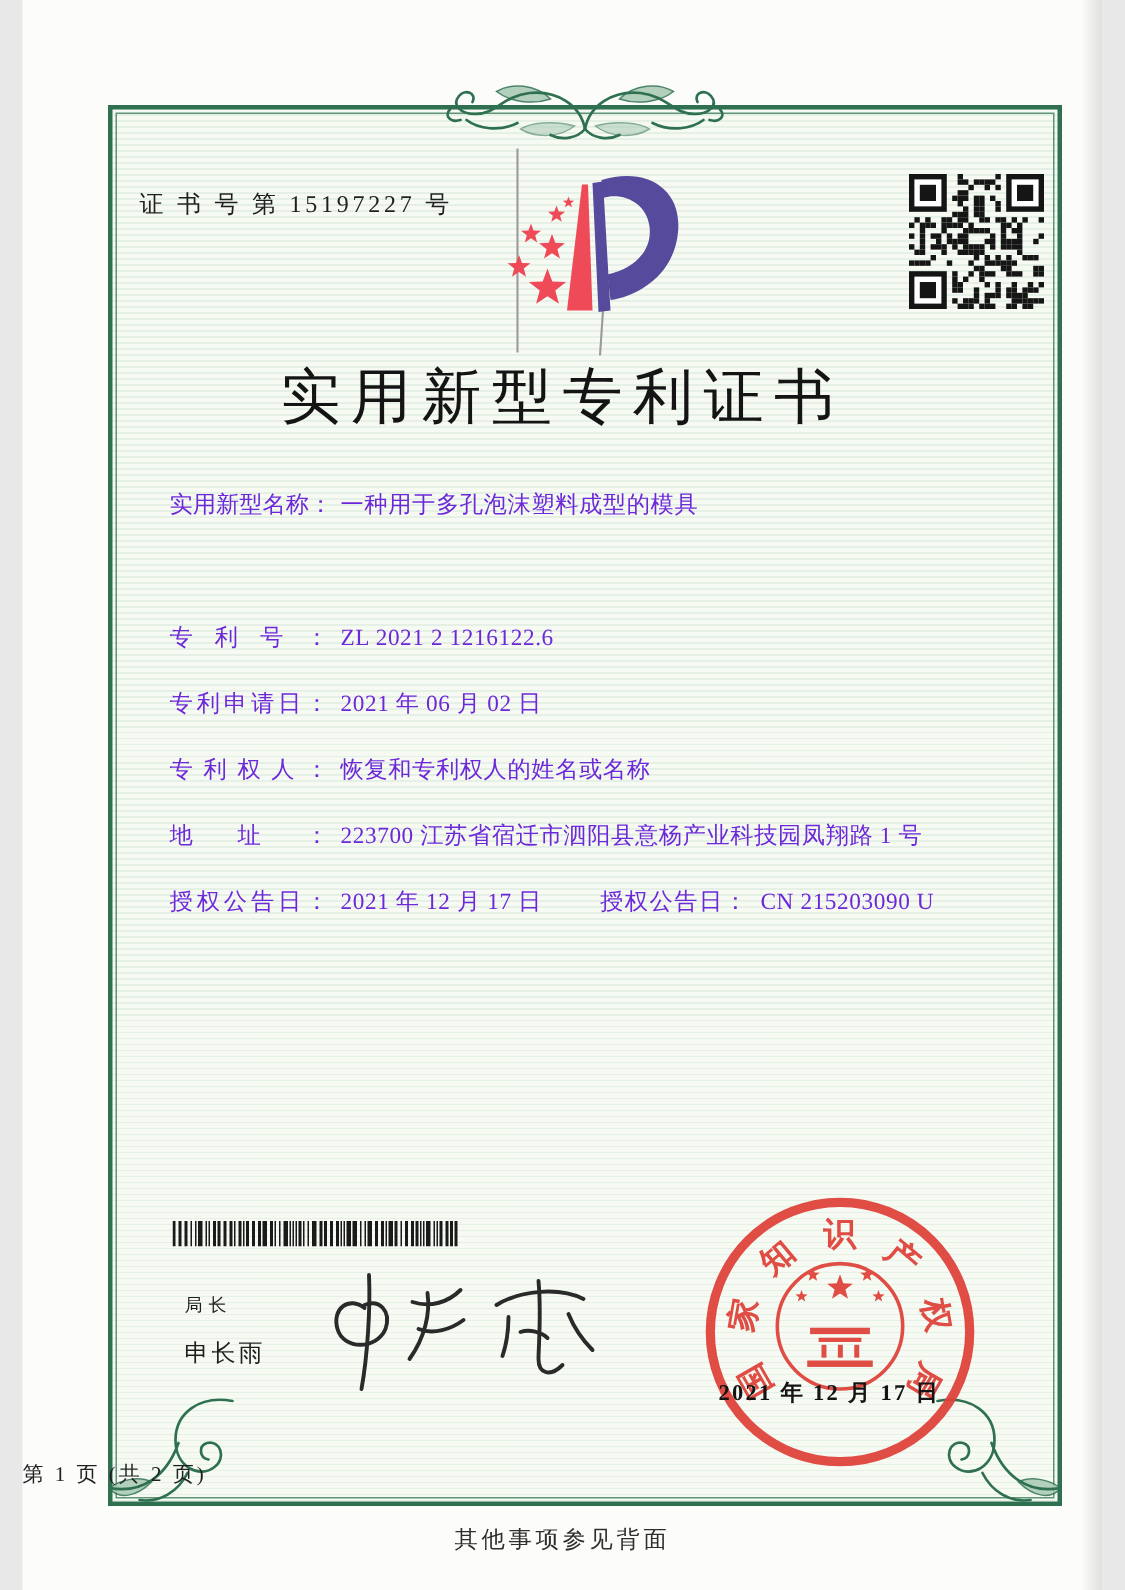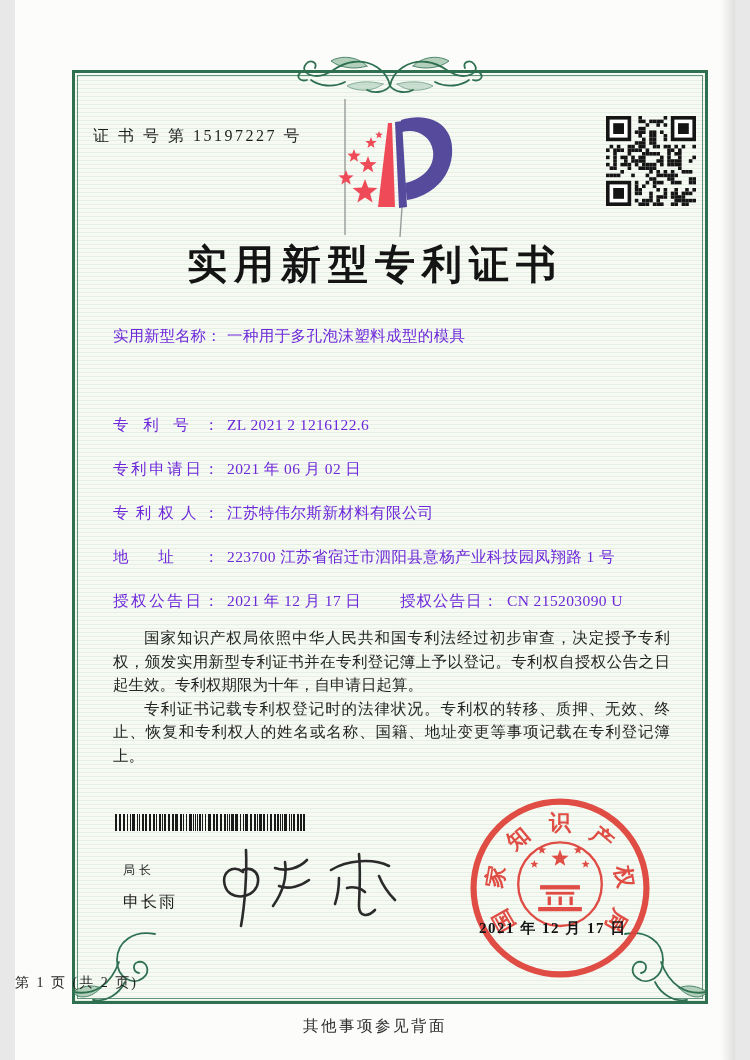--- a/index.html
+++ b/index.html
@@ -23,21 +23,21 @@
   .orn{position:absolute;z-index:3;}
   .orn path{stroke:var(--frame-green);stroke-width:1.8;fill:none;
     stroke-linecap:round;}
   .orn .leaf{fill:#a7c9b2;stroke:var(--frame-green);stroke-width:1;opacity:.85;}
 
   #cert-no{position:absolute;left:78px;top:126px;font-size:16px;
     letter-spacing:2.5px;z-index:4;}
   #logo{position:absolute;left:300px;top:95px;width:150px;height:145px;z-index:4;}
   #qr{position:absolute;left:591px;top:116px;width:90px;height:90px;z-index:4;}
   #title{position:absolute;left:0;right:0;top:237px;text-align:center;
-    font-size:40px;font-weight:700;letter-spacing:7px;color:#141414;z-index:4;}
+    font-size:40px;font-weight:400;letter-spacing:7px;color:#141414;z-index:4;}
 
   .field-row{position:absolute;left:98px;font-size:15.5px;white-space:nowrap;
     z-index:4;color:#6d28d9;}
   .flabel{display:inline-block;width:106px;text-align:justify;
     text-align-last:justify;}
   .fvalue{margin-left:8px;letter-spacing:.4px;}
   .pair2{position:absolute;left:287px;top:0;}
   .flabel2{letter-spacing:1px;}
 
   #legal{position:absolute;left:98px;top:626px;width:557px;font-size:15.5px;
@@ -336,36 +336,32 @@
   <div class="field-row" style="top:326px">
     <span class="flabel">实用新型名称：</span><span class="fvalue">一种用于多孔泡沫塑料成型的模具</span>
   </div>
   <div class="field-row" style="top:415px">
     <span class="flabel">专利号：</span><span class="fvalue">ZL 2021 2 1216122.6</span>
   </div>
   <div class="field-row" style="top:459px">
     <span class="flabel">专利申请日：</span><span class="fvalue">2021 年 06 月 02 日</span>
   </div>
   <div class="field-row" style="top:503px">
-    <span class="flabel">专利权人：</span><span class="fvalue">江苏特伟尔斯新材料有限公司</span>
+    <span class="flabel">专利权人：</span><span class="fvalue">恢复和专利权人的姓名或名称</span>
   </div>
   <div class="field-row" style="top:547px">
     <span class="flabel">地址：</span><span class="fvalue">223700 江苏省宿迁市泗阳县意杨产业科技园凤翔路 1 号</span>
   </div>
   <div class="field-row" style="top:591px">
     <span class="flabel">授权公告日：</span><span class="fvalue">2021 年 12 月 17 日</span>
     <span class="pair2">
       <span class="flabel2">授权公告日：</span><span class="fvalue">CN 215203090 U</span>
     </span>
   </div>
 
-  <div id="legal">
-    <p>国家知识产权局依照中华人民共和国专利法经过初步审查，决定授予专利权，颁发实用新型专利证书并在专利登记簿上予以登记。专利权自授权公告之日起生效。专利权期限为十年，自申请日起算。</p>
-    <p>专利证书记载专利权登记时的法律状况。专利权的转移、质押、无效、终止、恢复和专利权人的姓名或名称、国籍、地址变更等事项记载在专利登记簿上。</p>
-  </div>
 
   <svg id="barcode" viewBox="0 0 195 17">
       <rect x="0" y="0" width="2" height="17" fill="#1a1a1a"></rect>
       <rect x="4" y="0" width="2" height="17" fill="#1a1a1a"></rect>
       <rect x="8" y="0" width="2" height="17" fill="#1a1a1a"></rect>
       <rect x="12" y="0" width="1" height="17" fill="#1a1a1a"></rect>
       <rect x="15" y="0" width="1" height="17" fill="#1a1a1a"></rect>
       <rect x="17" y="0" width="3" height="17" fill="#1a1a1a"></rect>
       <rect x="22" y="0" width="1" height="17" fill="#1a1a1a"></rect>
       <rect x="24" y="0" width="1" height="17" fill="#1a1a1a"></rect>

